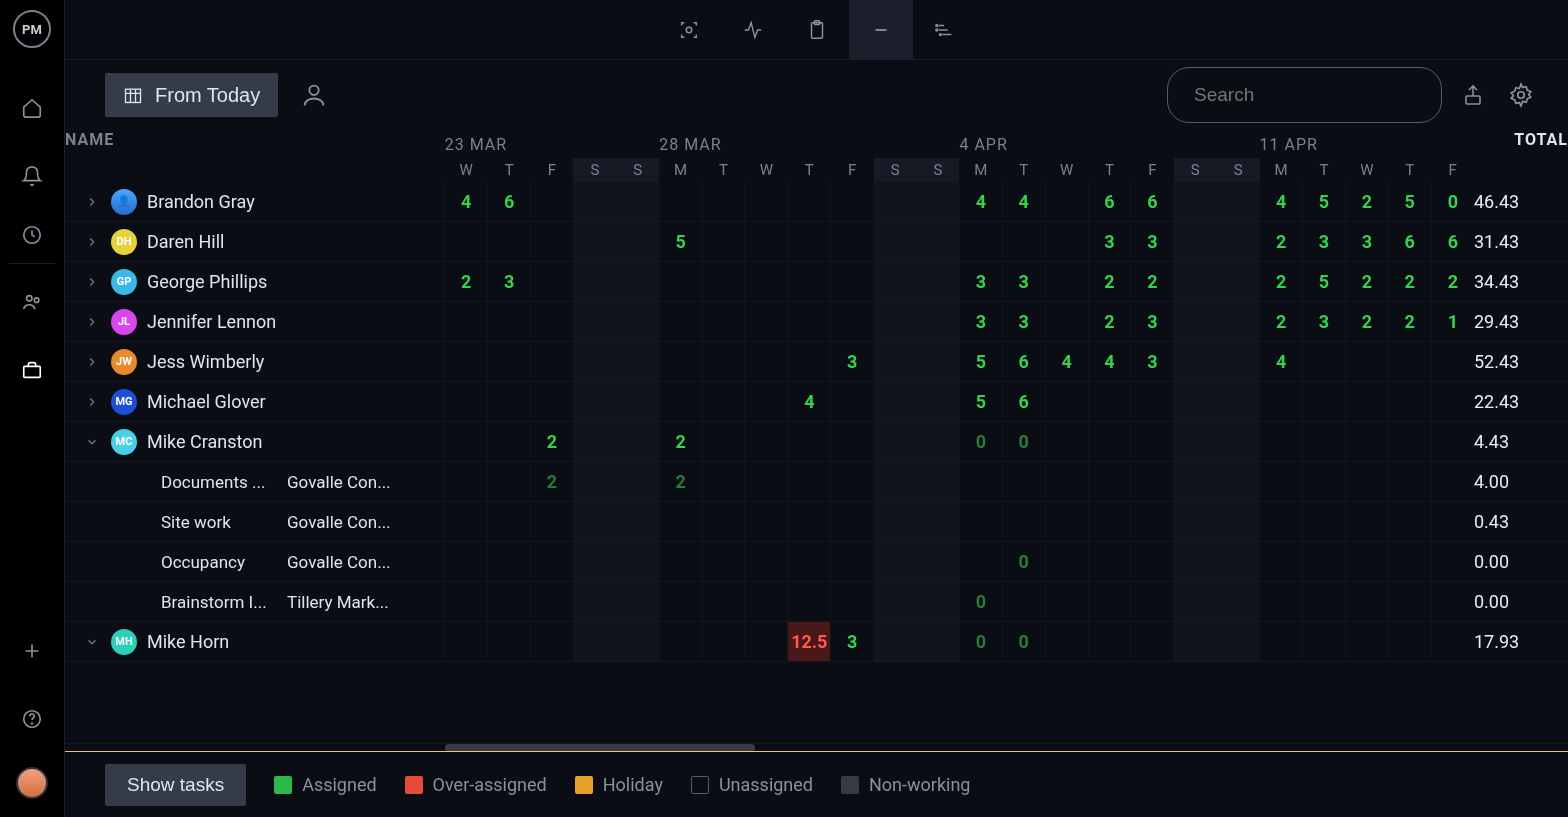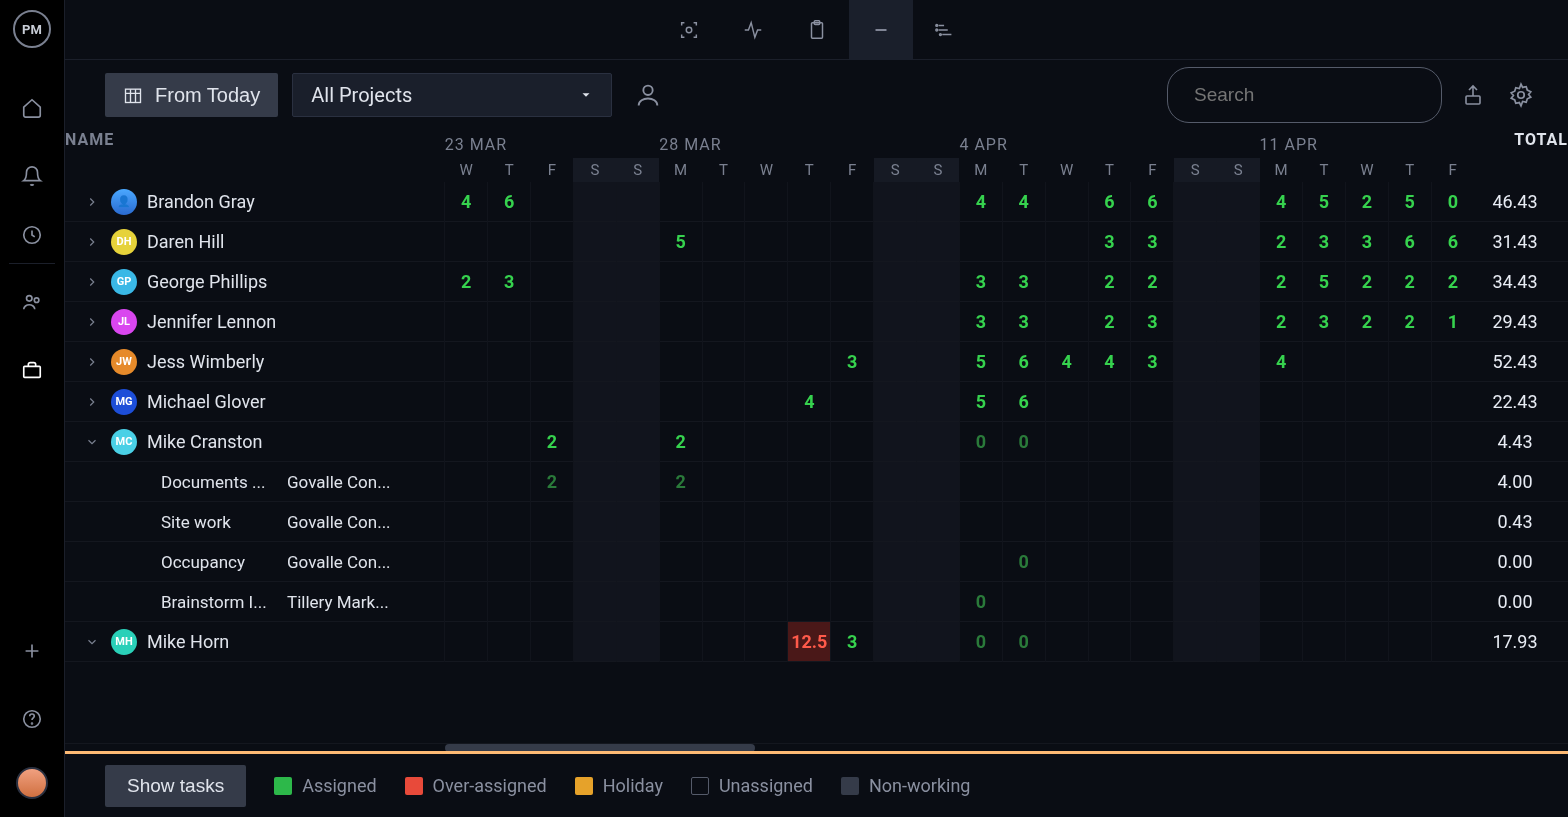--- a/index.html
+++ b/index.html
@@ -164,34 +164,34 @@
 .task-name { width: 116px; color: #e0e4ec; font-size: 17px; white-space: nowrap; overflow: hidden; text-overflow: ellipsis; }
 .proj-name { color: #e0e4ec; font-size: 17px; white-space: nowrap; overflow: hidden; text-overflow: ellipsis; }
 td.cell {
   text-align: center; font-size: 18px; font-weight: 700;
   border-left: 1px solid #11141c;
 }
 td.cell.weekend { background: #11141d; }
 td.cell.green { color: #36d24e; }
 td.cell.dim { color: #2a7a3a; }
 td.cell.over { color: #ff5a4a; background: #4a1818; }
-td.total { text-align: center; padding-right: 12px; color: #e8ecf4; font-size: 18px; }
+td.total { text-align: left; padding-right: 12px; color: #e8ecf4; font-size: 18px; }
 .hscroll {
   height: 8px; background: #0a0d14;
   border-top: 1px solid #14171f;
 }
 .hscroll-thumb {
   height: 8px; width: 310px; margin-left: 380px;
   background: #353b49; border-radius: 4px;
 }
 .footer {
   height: 66px;
   display: flex; align-items: center;
   padding-left: 40px; gap: 28px;
-  border-top: 3px solid #fdba74;
+  border-top: 1px solid #fdba74;
 }
 .show-tasks {
   background: #353b49; border: none; color: #e0e4ec;
   height: 42px; padding: 0 22px; font-size: 19px;
   border-radius: 2px; cursor: pointer;
 }
 .legend { display: flex; align-items: center; gap: 10px; color: #8a90a0; font-size: 18px; }
 .swatch { width: 18px; height: 18px; border-radius: 2px; }
 .sw-green { background: #2db84a; }
 .sw-red { background: #e84a3a; }
@@ -285,26 +285,20 @@
   </div>
 
   <div class="toolbar">
     <button class="btn-from-today">
       <svg width="20" height="20" viewBox="0 0 24 24" fill="none" stroke="currentColor" stroke-width="1.6">
           <rect x="3" y="5" width="18" height="16"></rect>
           <path d="M3 10h18M9 5v16M15 5v16"></path>
         </svg>
       <span>From Today</span>
     </button>
-    <div class="select-projects">
-      <span>All Projects</span>
-      <svg width="14" height="14" viewBox="0 0 24 24" fill="currentColor">
-          <path d="M6 9l6 6 6-6z"></path>
-        </svg>
-    </div>
     <div class="person-btn">
       <svg width="28" height="28" viewBox="0 0 24 24" fill="none" stroke="currentColor" stroke-width="1.6">
           <circle cx="12" cy="8" r="4"></circle>
           <path d="M4 21c0-4 4-6 8-6s8 2 8 6"></path>
         </svg>
     </div>
     <div class="toolbar-spacer"></div>
     <div class="search">
       <svg width="20" height="20" viewBox="0 0 24 24" fill="none" stroke="currentColor" stroke-width="2">
           <circle cx="10" cy="10" r="7"></circle>

